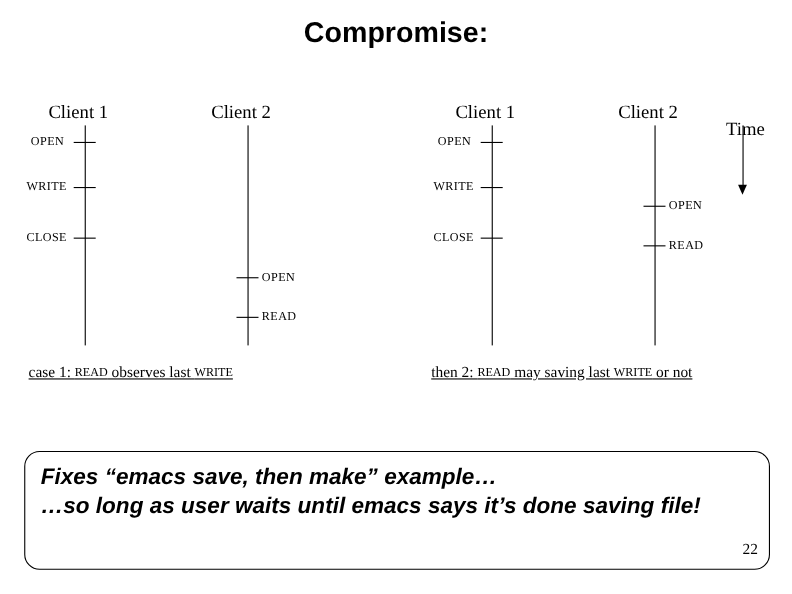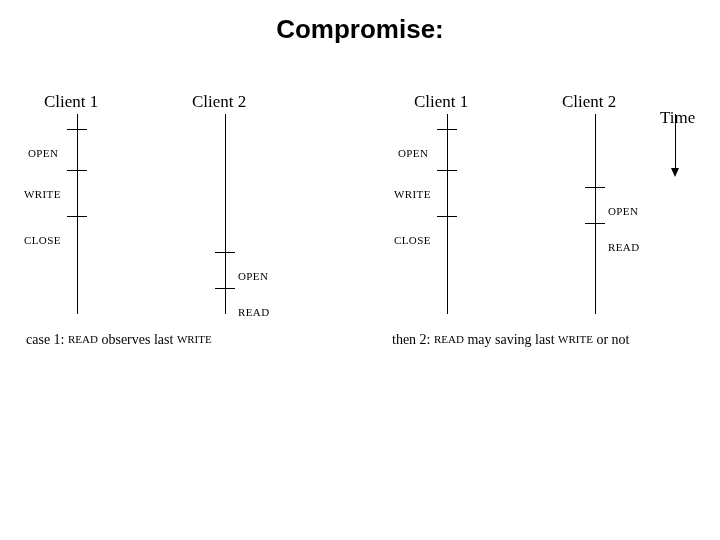--- a/index.html
+++ b/index.html
@@ -1,22 +1,22 @@
 <!DOCTYPE html>
 <html><head>
 <meta charset="utf-8">
 <style>
   * { margin: 0; padding: 0; box-sizing: border-box; }
   html, body { width: 720px; height: 540px; font-family: Verdana, Geneva, sans-serif; background: #fff; }
   .slide { position: relative; width: 720px; height: 540px; overflow: hidden; }
   .title { text-align: center; font-weight: 700; font-size: 26px; line-height: 1.18; padding-top: 14px; font-family: Verdana, Geneva, sans-serif; }
   .diagram { position: absolute; left: 22px; top: 92px; width: 678px; height: 280px; font-family: "Times New Roman", serif; }
   .lab { position: absolute; font-size: 17px; }
-  .sm  { position: absolute; font-size: 11px; letter-spacing: 0.4px; margin-top: 24px; }
-  .cap { position: absolute; font-size: 14px; }
+  .sm  { position: absolute; font-size: 11px; letter-spacing: 0.4px; }
+  .cap { position: absolute; font-size: 14px; text-decoration: underline; }
   .vline { position: absolute; width: 1px; background: #000; }
   .tick  { position: absolute; height: 1px; background: #000; }
   .arrowhead { position: absolute; width: 0; height: 0; border-left: 4px solid transparent; border-right: 4px solid transparent; border-top: 9px solid #000; }
   .note { position: absolute; left: 22px; top: 410px; width: 678px; height: 108px;
           border: 1px solid #000; border-radius: 14px; background: #fff;
           padding: 10px 14px 10px 14px; }
   .note-text { font-size: 20.5px; font-weight: 700; font-style: italic; line-height: 1.28; font-family: Verdana, Geneva, sans-serif; }
   .pagenum { position: absolute; right: 10px; bottom: 8px; font-size: 14px; font-style: normal; font-weight: 400; font-family: "Times New Roman", serif; }
 </style>
 </head>
@@ -68,14 +68,21 @@
     <span class="sm" style="left:586px; top:125px;">READ</span>
 
     <div class="cap" style="left:4px; top:240px;">
       <span>case 1: </span><span style="font-size:11px; vertical-align:1px;">READ</span><span> observes last </span><span style="font-size:11px; vertical-align:1px;">WRITE</span>
     </div>
     <div class="cap" style="left:370px; top:240px;">
       <span>then 2: </span><span style="font-size:11px; vertical-align:1px;">READ</span><span> may saving last </span><span style="font-size:11px; vertical-align:1px;">WRITE</span><span> or not</span>
     </div>
   </div>
 
+  <div class="note">
+    <div class="note-text">
+      <span>Fixes “emacs save, then make” example…</span><br>
+      <span>…so long as user waits until emacs says it’s done saving file!</span>
+    </div>
+    <span class="pagenum">22</span>
+  </div>
 
 </div>
 
 </body></html>

